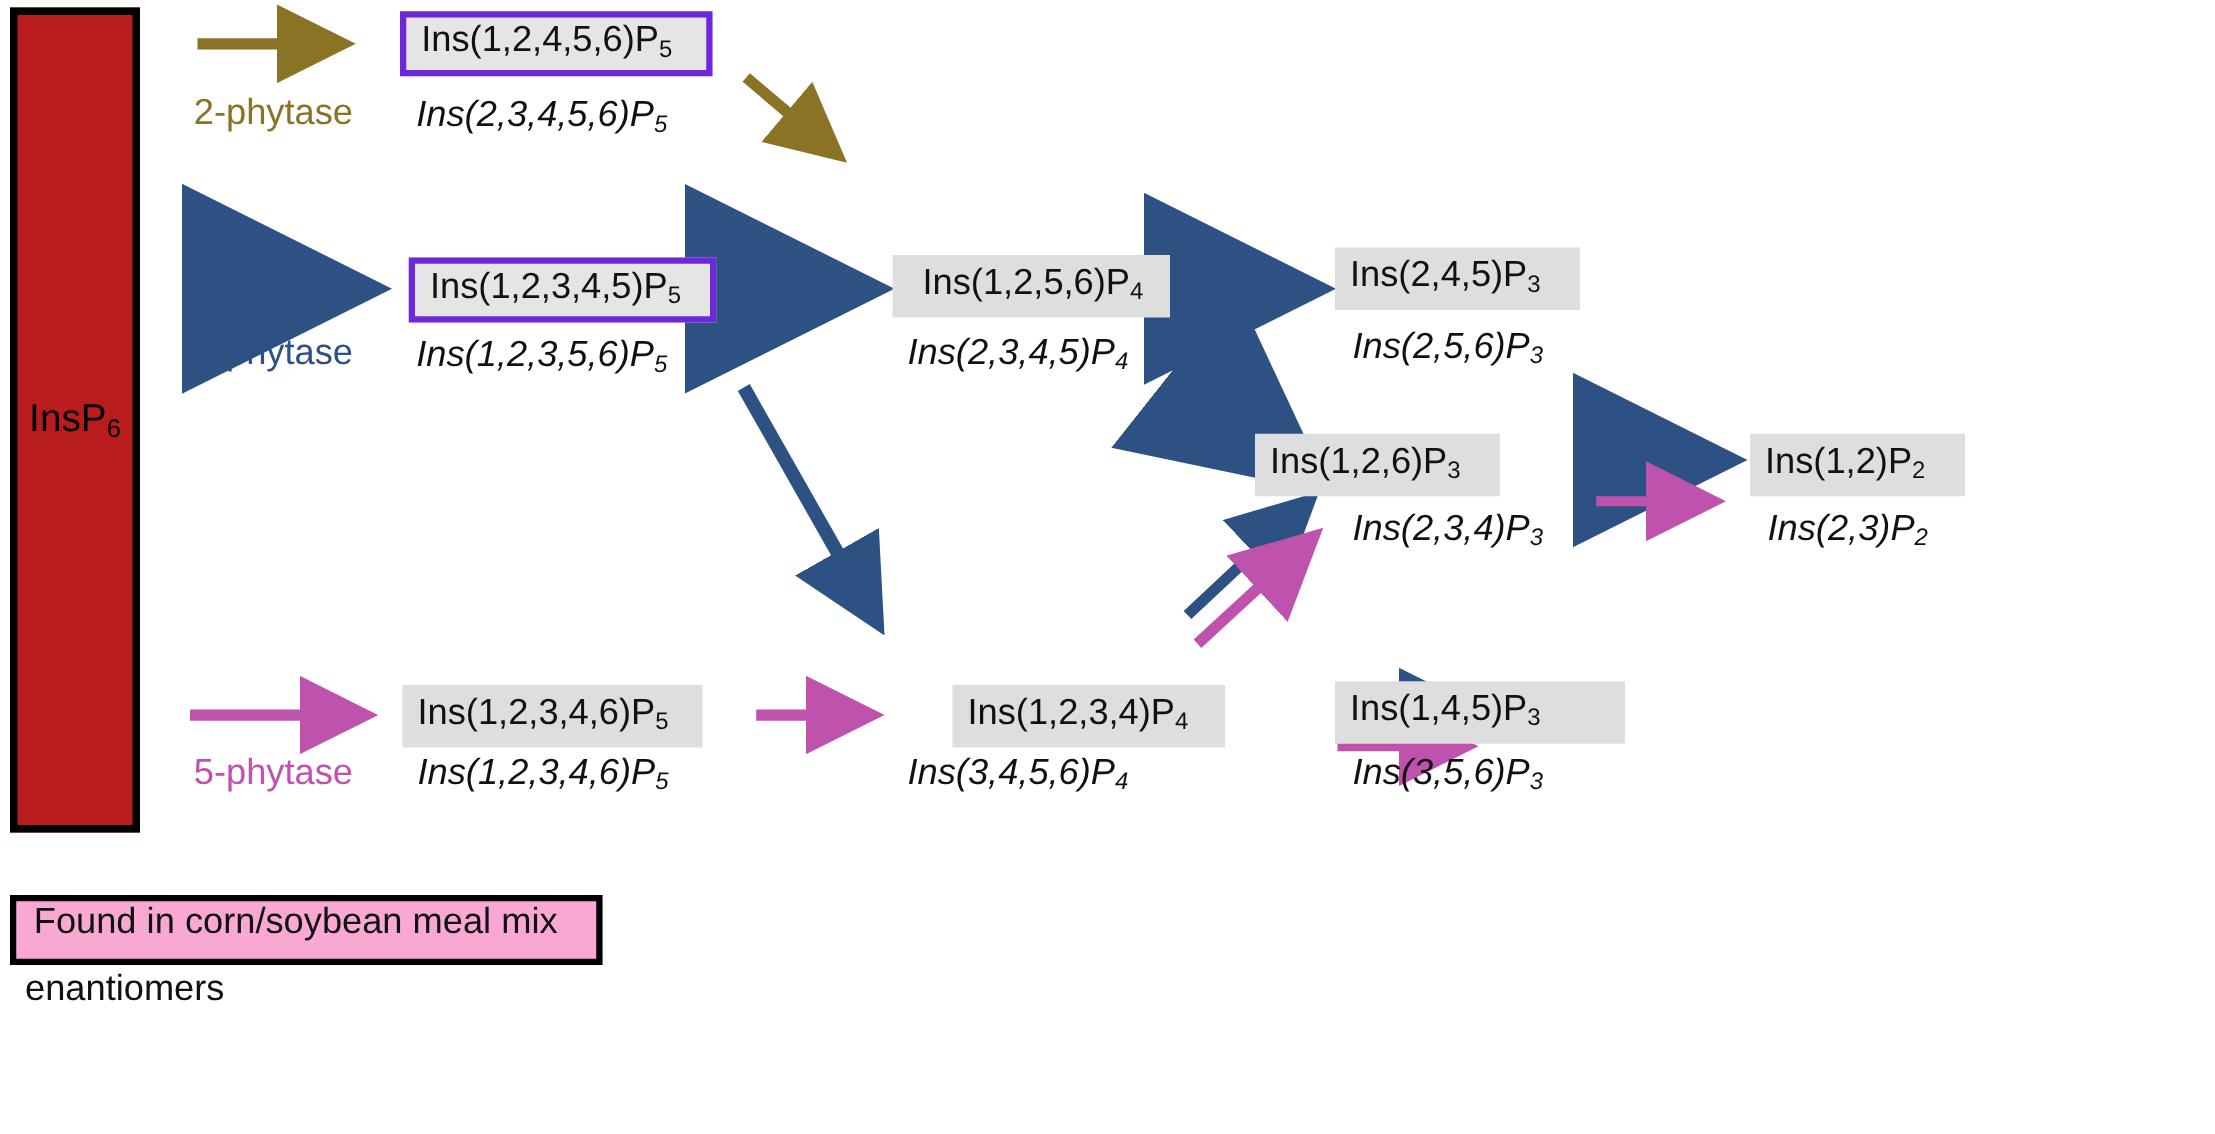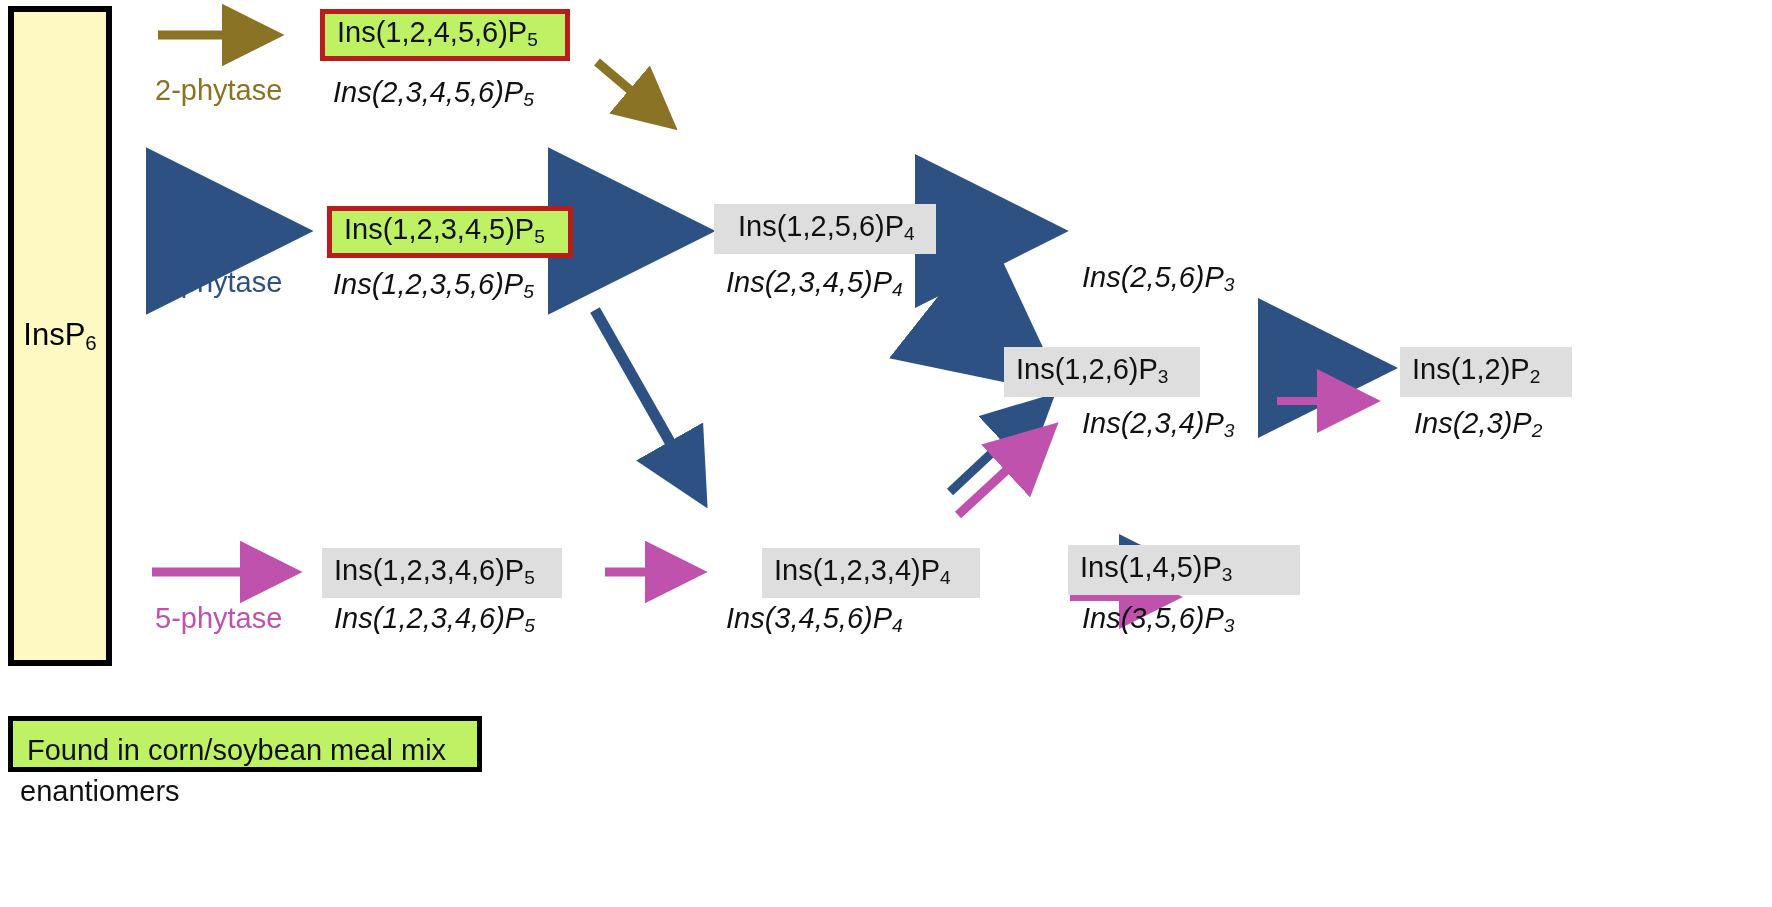--- a/index.html
+++ b/index.html
@@ -19,21 +19,21 @@
   }
   
   .abs { position: absolute; }
 
   
   .insp6-box {
     left: 8px;
     top: 6px;
     width: 104px;
     height: 660px;
-    background: #fef9c3;
+    background: #b91c1c;
     border: 6px solid #000000;
     box-sizing: border-box;
     display: flex;
     align-items: center;
     justify-content: center;
   }
   .insp6-label {
     font-size: 31px;
     color: #000;
     white-space: nowrap;
@@ -46,22 +46,22 @@
     align-items: center;
     justify-content: flex-start;
     background: #dedede;
     padding: 2px 12px 4px 12px;
     font-size: 29px;
     color: #111111;
     white-space: nowrap;
     line-height: 1.0;
   }
   .node.framed {
-    border: 5px solid #b91c1c;
-    background: #bef264;
+    border: 5px solid #6d28d9;
+    background: #e5e5e5;
   }
   .subtext {
     font-size: 29px;
     color: #111111;
     white-space: nowrap;
     line-height: 1.0;
     background: transparent;
     font-style: italic;
   }
   sub {
@@ -78,25 +78,25 @@
   .enzyme-3 { color: #8a7324; }
   .enzyme-6 { color: #2e5183; }
   .enzyme-5 { color: #bf52ad; }
 
   
   .legend-box {
     left: 8px;
     top: 716px;
     width: 474px;
     height: 56px;
-    background: #bef264;
+    background: #f9a8d4;
     border: 5px solid #000000;
     box-sizing: border-box;
     display: flex;
-    align-items: flex-end;
+    align-items: flex-start;
     padding-left: 14px;
     font-size: 29px;
     color: #111111;
     white-space: nowrap;
   }
   .legend-note {
     left: 20px;
     top: 775px;
     font-size: 29px;
     color: #111111;
@@ -213,20 +213,23 @@
   <div class="abs node framed" style="left:327px; top:206px; width:246px; height:52px;">
     <span>Ins(1,2,3,4,5)P<sub>5</sub></span>
   </div>
   <div class="abs subtext" style="left:333px; top:270px;">Ins(1,2,3,5,6)P<sub>5</sub></div>
 
   <div class="abs node" style="left:714px; top:204px; width:222px; height:50px;padding-left:24px;">
     <span>Ins(1,2,5,6)P<sub>4</sub></span>
   </div>
   <div class="abs subtext" style="left:726px; top:268px;">Ins(2,3,4,5)P<sub>4</sub></div>
 
+  <div class="abs node" style="left:1068px; top:198px; width:196px; height:50px;">
+    <span>Ins(2,4,5)P<sub>3</sub></span>
+  </div>
   <div class="abs subtext" style="left:1082px; top:263px;">Ins(2,5,6)P<sub>3</sub></div>
 
   <div class="abs node" style="left:1004px; top:347px; width:196px; height:50px;">
     <span>Ins(1,2,6)P<sub>3</sub></span>
   </div>
   <div class="abs subtext" style="left:1082px; top:409px;">Ins(2,3,4)P<sub>3</sub></div>
 
   <div class="abs node" style="left:1400px; top:347px; width:172px; height:50px;">
     <span>Ins(1,2)P<sub>2</sub></span>
   </div>

